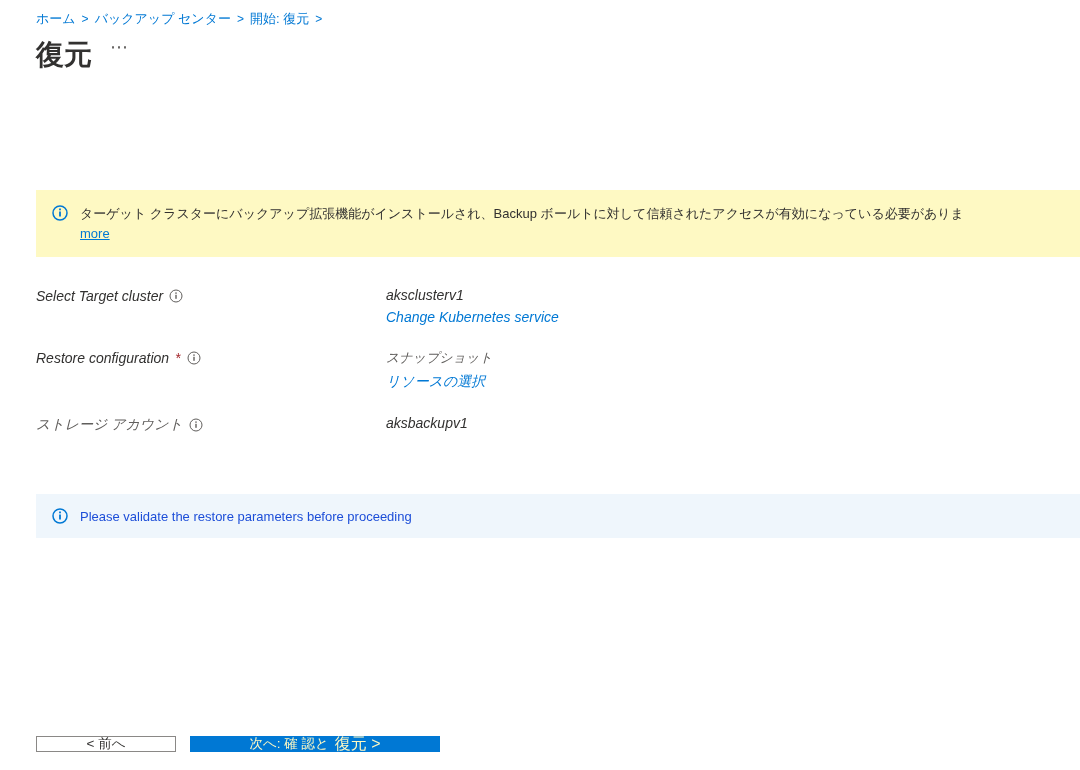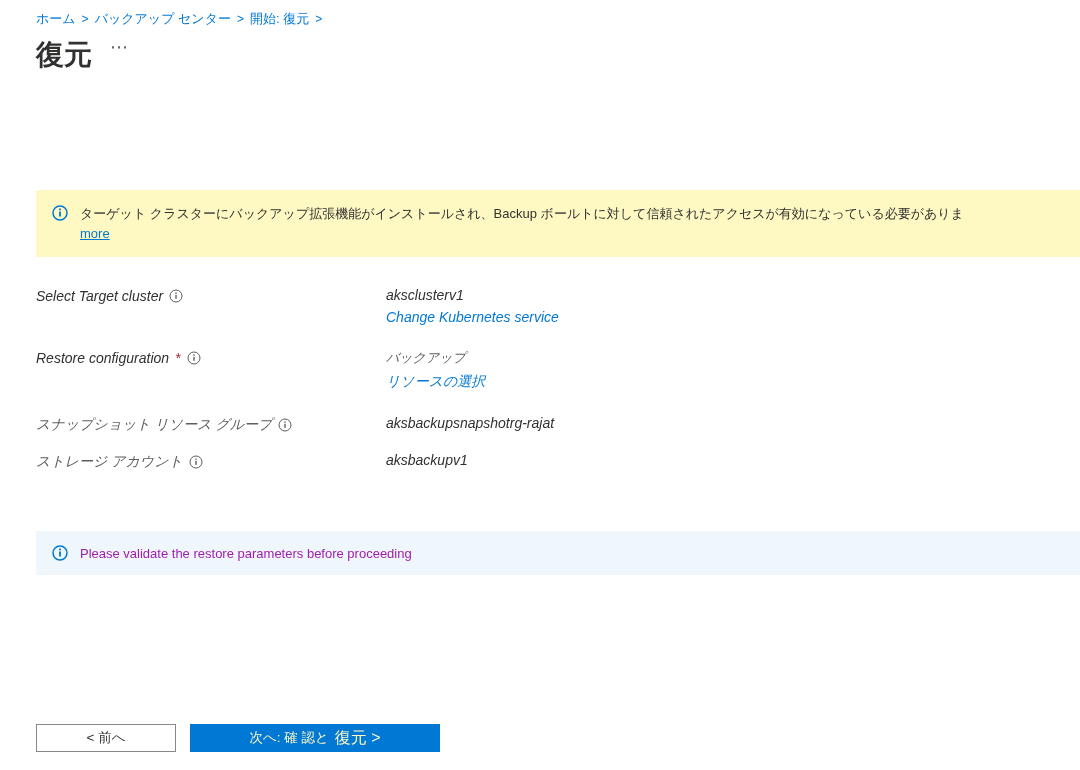--- a/index.html
+++ b/index.html
@@ -129,36 +129,36 @@
   }
 
   
   .validate-notice {
     background: #eff6fc;
     padding: 14px 16px;
     display: flex;
     align-items: center;
     gap: 12px;
     font-size: 13px;
-    color: #a21caf;
+    color: #1d4ed8;
     margin-top: 60px;
   }
 
   
   .footer {
     position: absolute;
     left: 36px;
     bottom: 18px;
     display: flex;
     gap: 14px;
     align-items: center;
   }
   .btn {
     font-size: 13.5px;
-    height: 28px;
+    height: 16px;
     padding: 0 16px;
     display: inline-flex;
     align-items: center;
     justify-content: center;
     cursor: pointer;
     border: 1px solid transparent;
   }
   .btn-secondary {
     background: #ffffff;
     color: #323130;
@@ -237,40 +237,25 @@
         <span class="req">*</span>
         <span class="info-circle">
           <svg class="info-svg" viewBox="0 0 14 14" width="14" height="14">
               <circle cx="7" cy="7" r="6" fill="none" stroke="#605e5c" stroke-width="1"></circle>
               <rect x="6.3" y="5.8" width="1.4" height="4" fill="#605e5c"></rect>
               <rect x="6.3" y="3.4" width="1.4" height="1.4" fill="#605e5c"></rect>
             </svg>
         </span>
       </div>
       <div class="form-value">
-        <span class="small-muted">バックアップ</span>
+        <span class="small-muted">スナップショット</span>
         <span class="sub-link">リソースの選択</span>
       </div>
     </div>
 
-    <div class="form-row tight">
-      <div class="form-label muted">
-        <span>スナップショット リソース グループ</span>
-        <span class="info-circle">
-          <svg class="info-svg" viewBox="0 0 14 14" width="14" height="14">
-              <circle cx="7" cy="7" r="6" fill="none" stroke="#605e5c" stroke-width="1"></circle>
-              <rect x="6.3" y="5.8" width="1.4" height="4" fill="#605e5c"></rect>
-              <rect x="6.3" y="3.4" width="1.4" height="1.4" fill="#605e5c"></rect>
-            </svg>
-        </span>
-      </div>
-      <div class="form-value">
-        <span>aksbackupsnapshotrg-rajat</span>
-      </div>
-    </div>
 
     <div class="form-row">
       <div class="form-label muted">
         <span>ストレージ アカウント</span>
         <span class="info-circle">
           <svg class="info-svg" viewBox="0 0 14 14" width="14" height="14">
               <circle cx="7" cy="7" r="6" fill="none" stroke="#605e5c" stroke-width="1"></circle>
               <rect x="6.3" y="5.8" width="1.4" height="4" fill="#605e5c"></rect>
               <rect x="6.3" y="3.4" width="1.4" height="1.4" fill="#605e5c"></rect>
             </svg>

